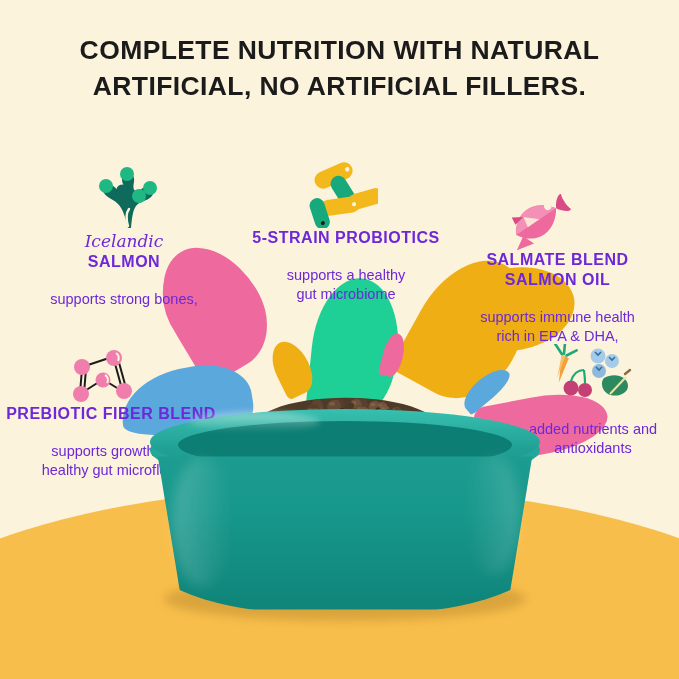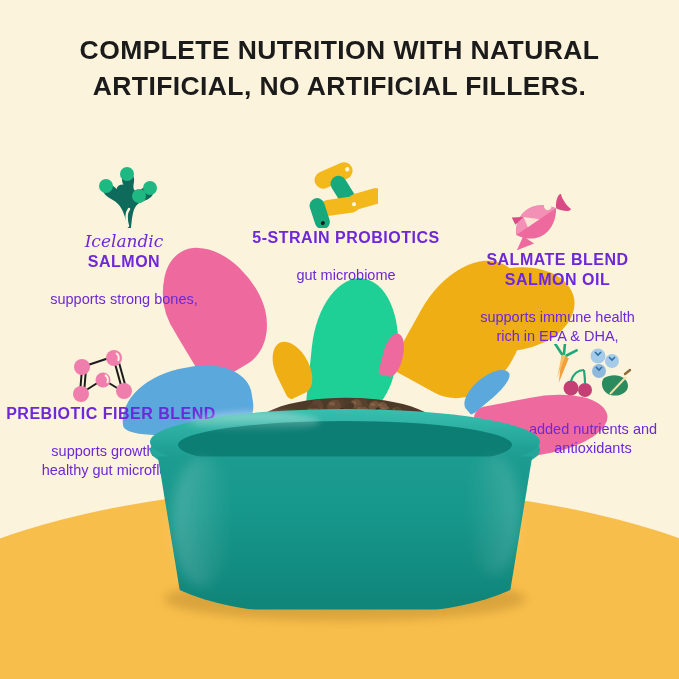--- a/index.html
+++ b/index.html
@@ -367,20 +367,21 @@
     <div class="script">Icelandic</div>
     <div class="title">SALMON</div>
     <div class="desc">
       <div>supports strong bones,</div>
     </div>
   </div>
 
   <div class="label label-probiotic">
     <div class="title">5-STRAIN PROBIOTICS</div>
     <div class="desc">
+      <div>supports a healthy</div>
       <div>gut microbiome</div>
     </div>
   </div>
 
   <div class="label label-salmon">
     <div class="title">
       <div>SALMATE BLEND</div>
       <div>SALMON OIL</div>
     </div>
     <div class="desc">

